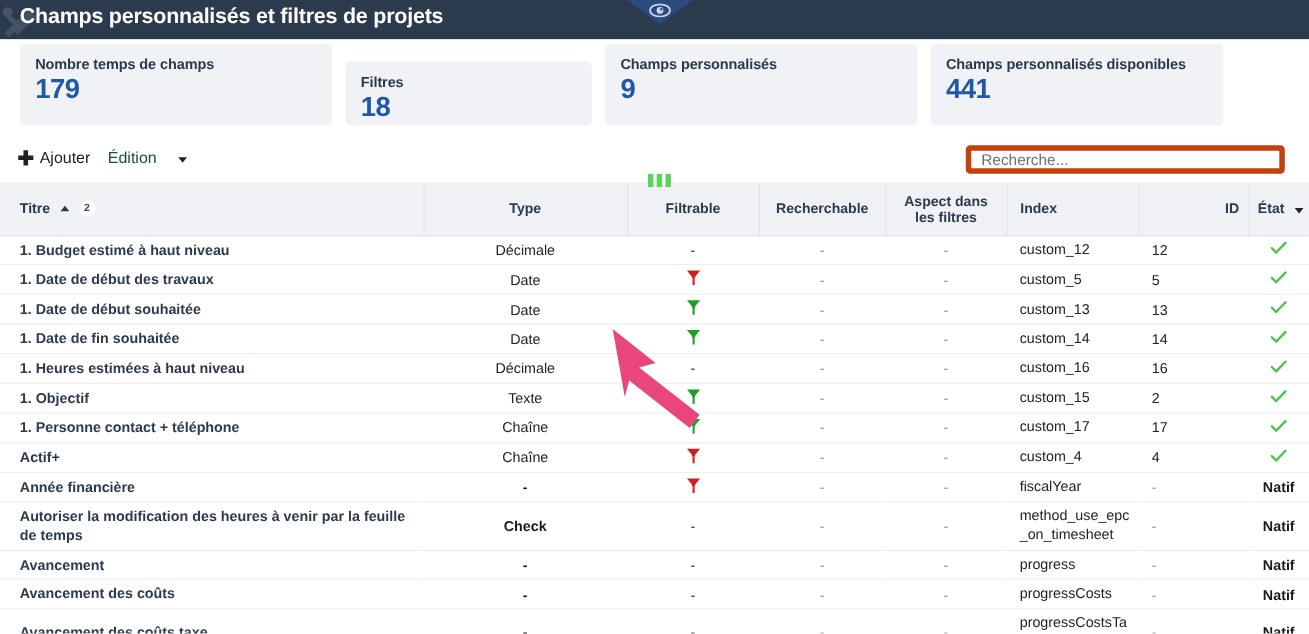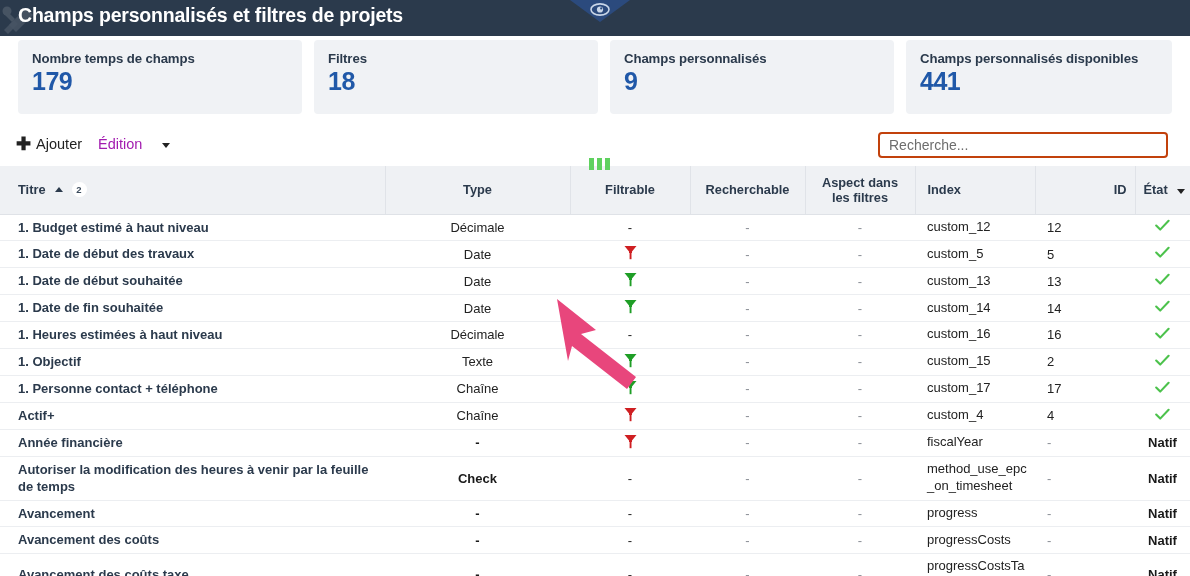--- a/index.html
+++ b/index.html
@@ -45,50 +45,50 @@
   
   .cards {
     position: absolute; top: 40px; left: 18px; width: 1154px; height: 74px;
     display: flex; gap: 12px;
   }
   .card {
     background: #f0f2f5; border-radius: 4px;
     padding: 11px 14px 0 14px;
   }
   .card.c0 { width: 284px; }
-  .card.c1 { width: 284px; }
+  .card.c1 { width: 224px; margin-top: 16px; }
   .card.c2 { width: 284px; }
   .card.c3 { width: 266px; }
   .card .lbl {
     font-size: 13.2px; font-weight: bold; color: #2b3a4c;
     white-space: nowrap; letter-spacing: -0.1px;
   }
   .card .val {
     font-size: 25px; font-weight: bold; color: #2058a8;
     margin-top: 2px; line-height: 1.05; letter-spacing: -0.5px;
   }
 
   
   .toolbar {
     position: absolute; top: 132px; left: 0; width: 1190px; height: 34px;
   }
   .tb-left { position: absolute; left: 16px; top: 3px; display: flex; align-items: center; gap: 16px; }
   .btn-add { display: flex; align-items: center; gap: 5px; cursor: pointer; }
   .btn-add .plus { font-size: 18px; font-weight: bold; color: #222; line-height: 1; }
   .btn-add .txt { font-size: 14.5px; color: #222; }
-  .btn-edit { display: flex; align-items: center; gap: 20px; cursor: pointer; font-size: 14.5px; color: #a21caf; }
+  .btn-edit { display: flex; align-items: center; gap: 20px; cursor: pointer; font-size: 14.5px; color: #14532d; }
   .caret-dn {
     width: 0; height: 0; border-left: 4.5px solid transparent;
     border-right: 4.5px solid transparent; border-top: 5.5px solid #222;
     display: inline-block; margin-top: 3px;
   }
   .search-box {
     position: absolute; right: 22px; top: 0px;
     width: 290px; height: 26px;
-    border: 2px solid #c2410c; border-radius: 4px;
+    border: 5px solid #c2410c; border-radius: 4px;
     background: #fff; font-size: 14px; color: #555;
     padding: 0 9px; font-family: "Liberation Sans", sans-serif;
     outline: none;
   }
   .search-box::placeholder { color: #6d6d6d; }
 
   
   .grip {
     position: absolute; left: 589px; top: 158px; z-index: 5;
     display: flex; gap: 3px;

